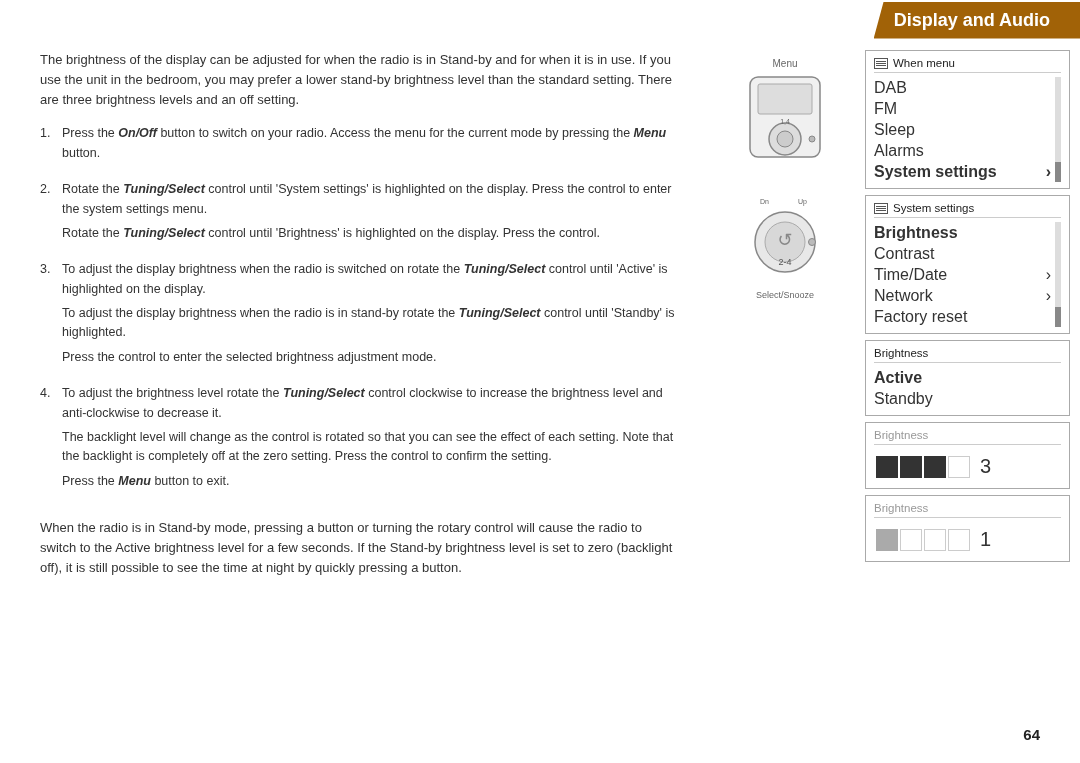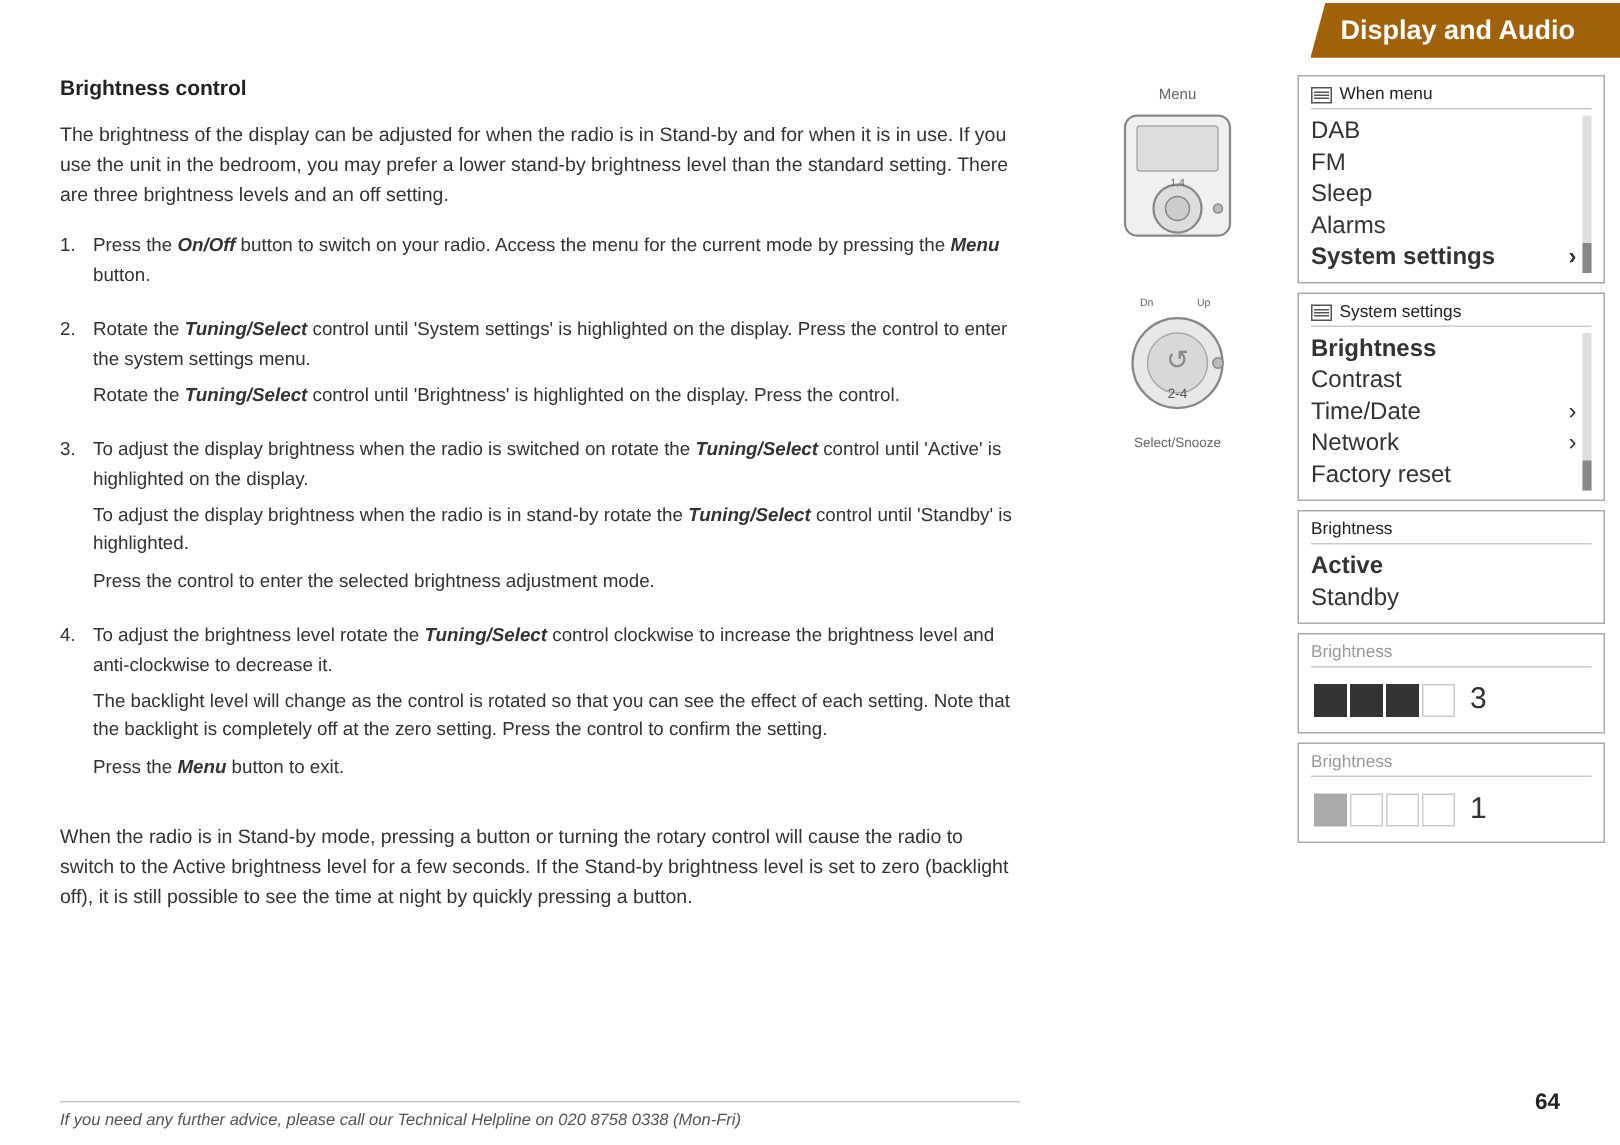--- a/index.html
+++ b/index.html
@@ -235,21 +235,20 @@
 </head>
 <body>
 
 <div class="header">
   <div class="header-title">Display and Audio</div>
 </div>
 
 <div class="page">
 
   <div class="left-content">
-    <div class="section-title">Brightness control</div>
     <p class="intro-text">The brightness of the display can be adjusted for when the radio is in Stand-by and for when it is in use. If you use the unit in the bedroom, you may prefer a lower stand-by brightness level than the standard setting. There are three brightness levels and an off setting.</p>
 
     <ol class="steps">
 
       <li class="step">
         <span class="step-num">1.</span>
         <div class="step-content">
           <p>Press the <span class="bold-italic">On/Off</span> button to switch on your radio. Access the menu for the current mode by pressing the <span class="bold-italic">Menu</span> button.</p>
         </div>
       </li>
@@ -276,21 +275,20 @@
         <div class="step-content">
           <p>To adjust the brightness level rotate the <span class="bold-italic">Tuning/Select</span> control clockwise to increase the brightness level and anti-clockwise to decrease it.</p>
           <p>The backlight level will change as the control is rotated so that you can see the effect of each setting. Note that the backlight is completely off at the zero setting. Press the control to confirm the setting.</p>
           <p>Press the <span class="bold-italic">Menu</span> button to exit.</p>
         </div>
       </li>
     </ol>
 
     <p class="intro-text" style="margin-top:10px;">When the radio is in Stand-by mode, pressing a button or turning the rotary control will cause the radio to switch to the Active brightness level for a few seconds. If the Stand-by brightness level is set to zero (backlight off), it is still possible to see the time at night by quickly pressing a button.</p>
 
-    <div class="footer-note">If you need any further advice, please call our Technical Helpline on 020 8758 0338 (Mon-Fri)</div>
   </div>
 
   <div class="middle-area">
 
     <div class="knob-container">
       <div class="menu-label">Menu</div>
 
       <svg width="90" height="90" viewBox="0 0 90 90">
 
         <rect x="10" y="5" width="70" height="80" rx="8" ry="8" fill="#f0f0f0" stroke="#888" stroke-width="1.5"></rect>

